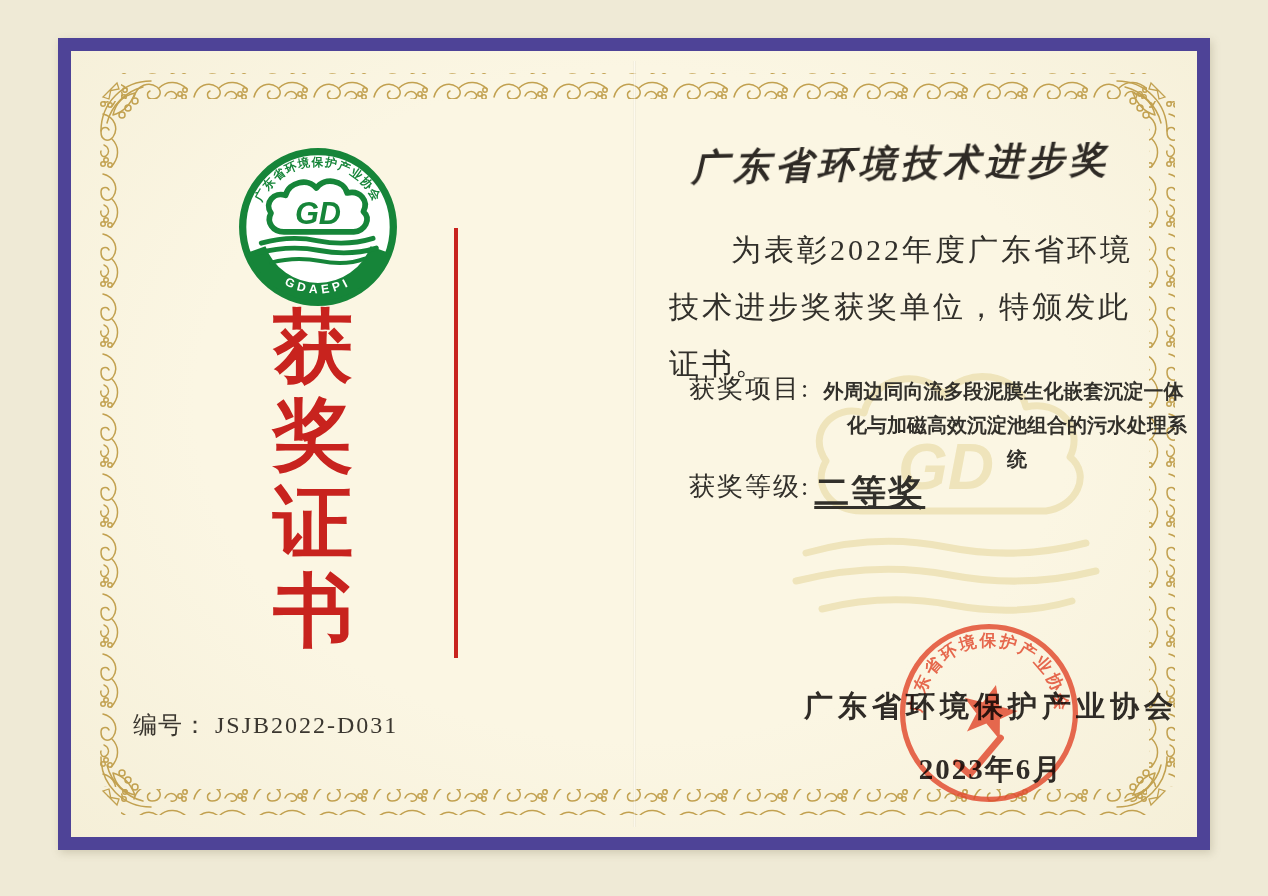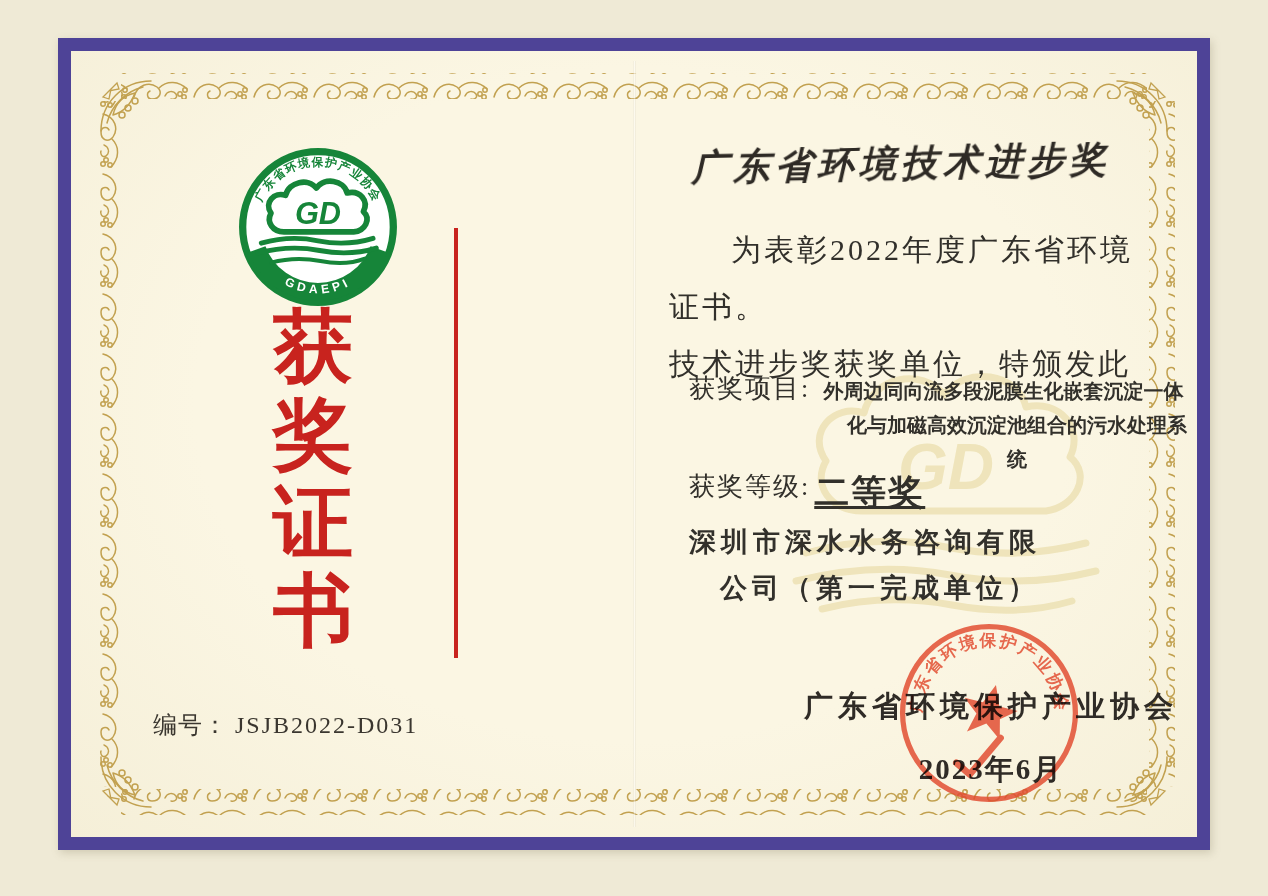--- a/index.html
+++ b/index.html
@@ -20,21 +20,21 @@
     background:linear-gradient(to right, rgba(140,125,90,.10), rgba(255,255,255,.4), rgba(140,125,90,.12));
   }
   .logo-svg { position:absolute; left:166px; top:95px; width:162px; height:162px; }
   .vertical-title {
     position:absolute; left:196px; top:252px; width:92px;
     display:flex; flex-direction:column; align-items:center;
     color:#c8231e; font-weight:bold; font-size:80px; line-height:88px;
   }
   .red-line { position:absolute; left:383px; top:177px; width:4px; height:430px; background:#c8231e; }
   .serial {
-    position:absolute; left:82px; top:658px; font-size:24px; color:#3a362f; letter-spacing:1px;
+    position:absolute; left:62px; top:658px; font-size:24px; color:#3a362f; letter-spacing:1px;
   }
   .serial .num { letter-spacing:2px; }
   .award-title {
     position:absolute; left:590px; top:88px; width:480px; text-align:center;
     font-size:37px; font-weight:bold; font-style:italic; color:#2e2a25;
     letter-spacing:5px; transform:rotate(-1.2deg); white-space:nowrap;
   }
   .body-text {
     position:absolute; left:598px; top:170px; width:492px;
     font-size:30px; line-height:57px; letter-spacing:3px; color:#32302b;
@@ -154,42 +154,38 @@
 
       <div class="serial">
         <span>编号：</span>
         <span class="num">JSJB2022-D031</span>
       </div>
 
       <div class="award-title">广东省环境技术进步奖</div>
 
       <div class="body-text">
         <div class="ln1">为表彰2022年度广东省环境</div>
+        <div>技术进步奖获奖单位，特颁发此</div>
         <div>证书。</div>
-        <div>技术进步奖获奖单位，特颁发此</div>
       </div>
 
       <div class="field f-project">
         <div class="flabel">获奖项目:</div>
         <div class="fvalue">
           <div>外周边同向流多段泥膜生化嵌套沉淀一体</div>
           <div class="vln2">化与加磁高效沉淀池组合的污水处理系统</div>
         </div>
       </div>
 
       <div class="field f-grade">
         <div class="flabel">获奖等级:</div>
         <div class="fvalue">二等奖</div>
       </div>
 
       <div class="field f-unit">
-        <div class="fvalue">
-          <div>深圳市深水水务咨询有限</div>
-          <div class="vln2">公司（第一完成单位）</div>
-        </div>
       </div>
 
       <div class="issuer-block">
         <div class="issuer-name">广东省环境保护产业协会</div>
         <div class="issue-date">2023年6月</div>
       </div>
 
       <svg class="stamp-svg" viewBox="0 0 200 200" xmlns="http://www.w3.org/2000/svg">
         <defs>
           <path id="stampArc" d="M 32.4 118.1 A 70 70 0 1 1 167.6 118.1"></path>

